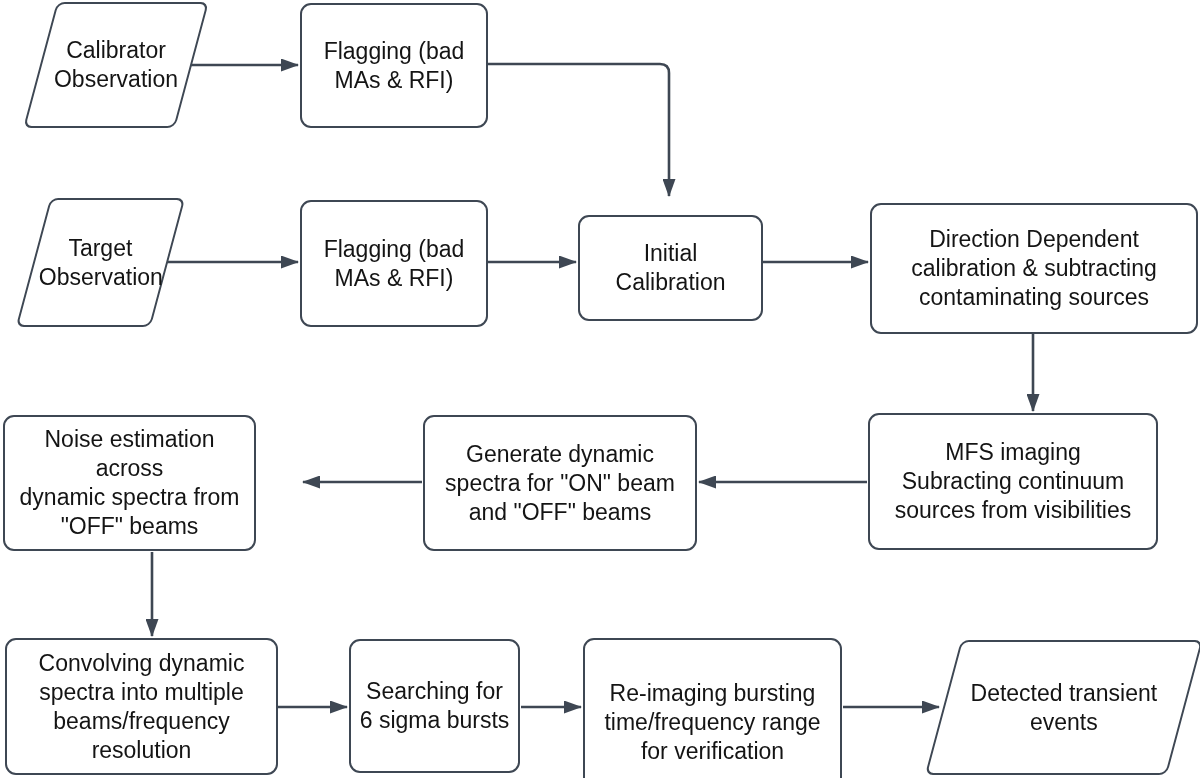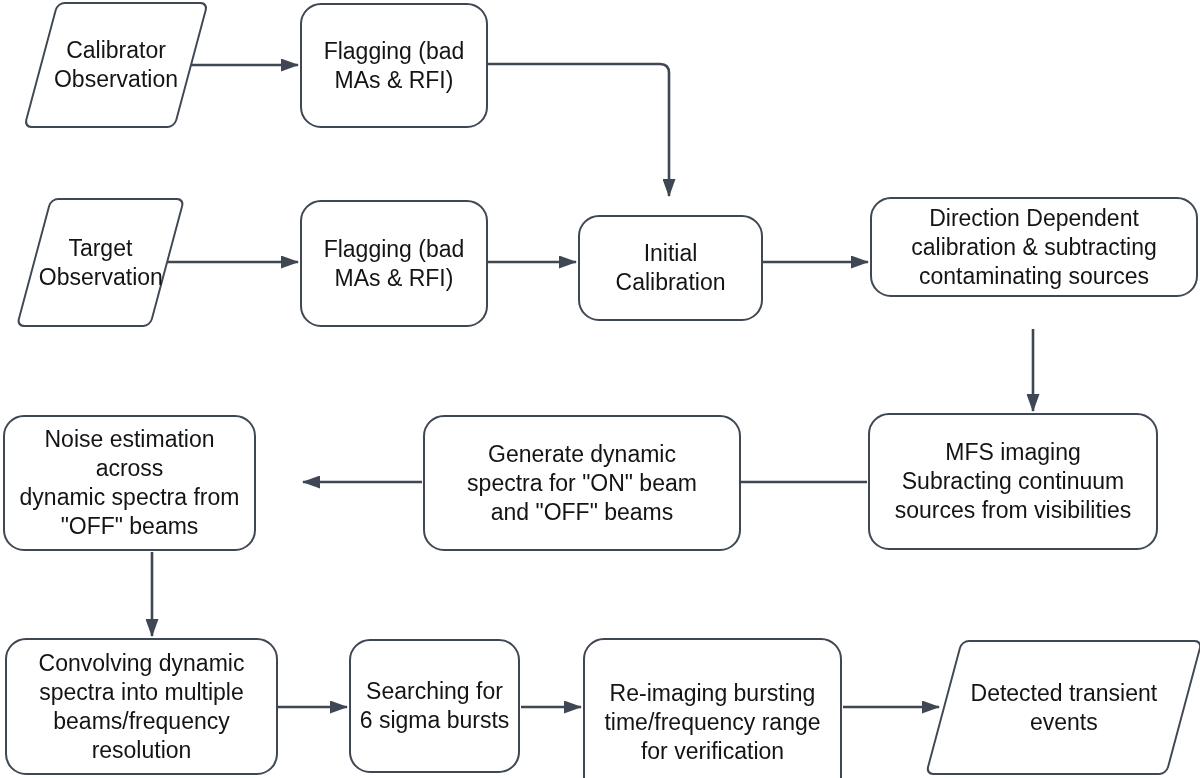--- a/index.html
+++ b/index.html
@@ -33,21 +33,21 @@
     stroke:none;
   }
   .node{
     position:absolute;
     display:flex;
     align-items:center;
     justify-content:center;
     text-align:center;
     background:var(--bg);
     border:2.6px solid var(--stroke);
-    border-radius:21px;
+    border-radius:11px;
     font-size:23px;
     line-height:29px;
   }
   .node .label{
     white-space:pre-line;
     display:block;
     width:100%;
     padding:0 4px;
   }
   .para{
@@ -97,32 +97,32 @@
 Observation</span>
   </div>
   <div class="node" style="left:300px;top:200px;width:188px;height:127px">
     <span class="label">Flagging (bad
 MAs &amp; RFI)</span>
   </div>
   <div class="node" style="left:578px;top:215px;width:185px;height:106px">
     <span class="label">Initial
 Calibration</span>
   </div>
-  <div class="node" style="left:870px;top:197px;width:328px;height:100px">
+  <div class="node" style="left:870px;top:203px;width:328px;height:131px">
     <span class="label">Direction Dependent
 calibration &amp; subtracting
 contaminating sources</span>
   </div>
 
   <div class="node" style="left:868px;top:413px;width:290px;height:137px">
     <span class="label">MFS imaging
 Subracting continuum
 sources from visibilities</span>
   </div>
-  <div class="node" style="left:423px;top:415px;width:318px;height:136px">
+  <div class="node" style="left:423px;top:415px;width:274px;height:136px">
     <span class="label">Generate dynamic
 spectra for "ON" beam
 and "OFF" beams</span>
   </div>
   <div class="node" style="left:3px;top:415px;width:253px;height:136px">
     <span class="label">Noise estimation across
 dynamic spectra from
 "OFF" beams</span>
   </div>
 

